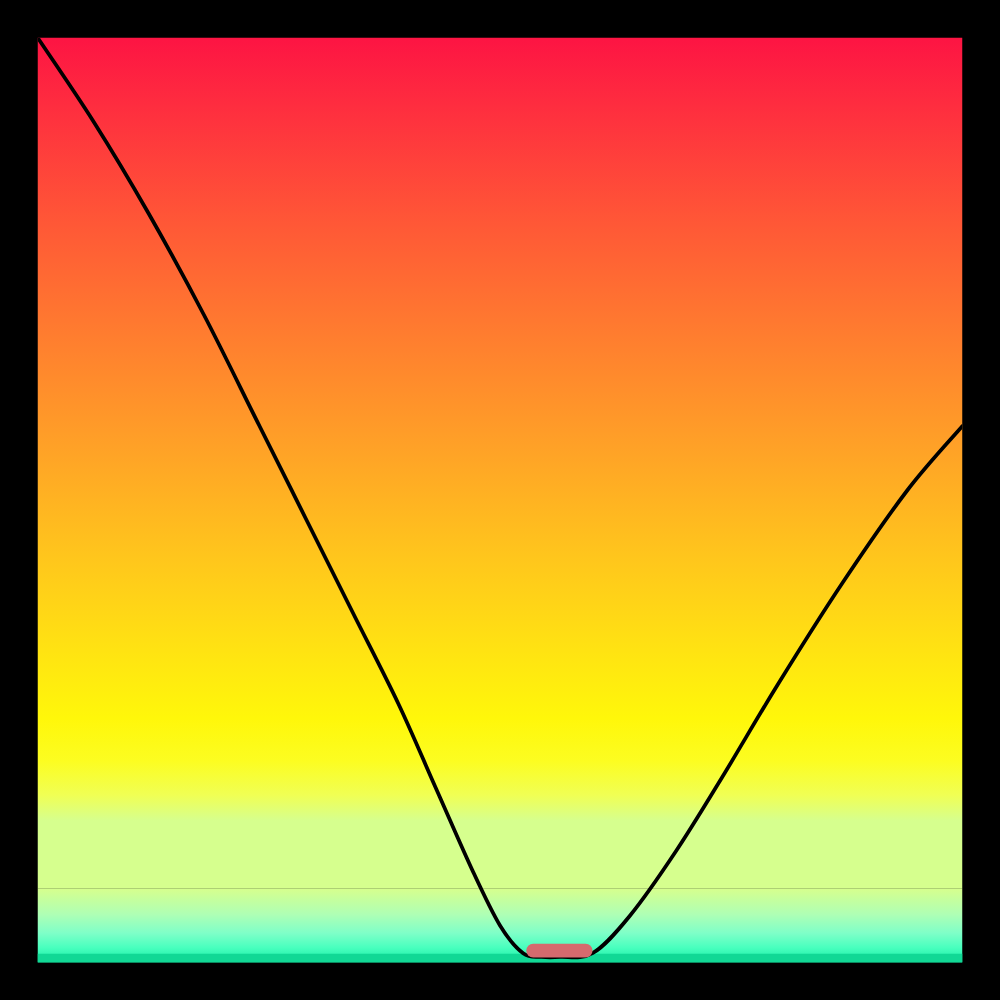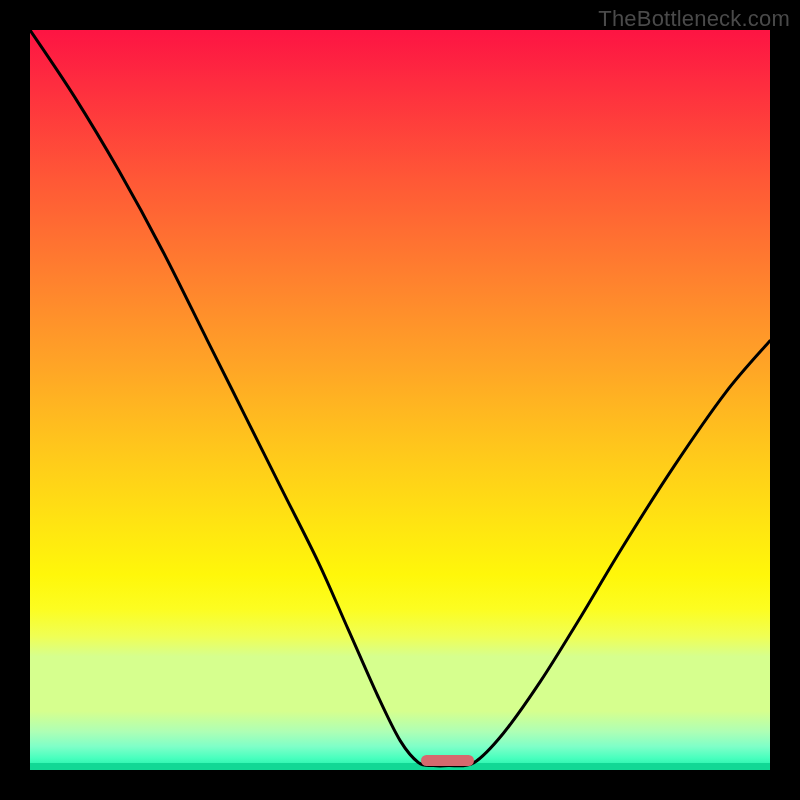--- a/index.html
+++ b/index.html
@@ -85,21 +85,20 @@
     background: #d56a6e;
     border-radius: 6px;
     z-index: 6;
   }
 </style>
 </head>
 <body>
 
 <div class="frame">
 
-  <div class="watermark">TheBottleneck.com</div>
 
   <div class="plot-area">
     <div class="gradient grad-main"></div>
     <div class="gradient grad-lower"></div>
     <div class="gradient grad-bottom"></div>
 
     <svg class="curve" viewBox="0 0 740 740" preserveAspectRatio="none">
       <path id="curve-path" fill="none" stroke="#000" stroke-width="3" stroke-linecap="round" stroke-linejoin="round" d="M 0.0 0.0 C 7.4 11.1, 29.6 43.2, 44.4 66.6 C 59.2 90.0, 74.0 114.7, 88.8 140.6 C 103.6 166.5, 118.4 193.6, 133.2 222.0 C 148.0 250.4, 164.0 283.7, 177.6 310.8 C 191.2 337.9, 202.3 360.1, 214.6 384.8 C 226.9 409.5, 239.3 434.1, 251.6 458.8 C 263.9 483.5, 277.5 509.4, 288.6 532.8 C 299.7 556.2, 308.3 577.2, 318.2 599.4 C 328.1 621.6, 339.2 647.5, 347.8 666.0 C 356.4 684.5, 363.2 699.3, 370.0 710.4 C 376.8 721.5, 382.9 728.4, 388.5 732.6 C 394.1 736.8, 398.4 735.1, 403.3 735.6 C 408.2 736.1, 411.3 736.1, 418.1 735.6 C 424.9 735.1, 434.8 738.0, 444.0 732.6 C 453.3 727.2, 462.5 716.6, 473.6 703.0 C 484.7 689.4, 498.3 669.7, 510.6 651.2 C 522.9 632.7, 534.0 614.2, 547.6 592.0 C 561.2 569.8, 576.0 543.9, 592.0 518.0 C 608.0 492.1, 626.5 462.5, 643.8 436.6 C 661.1 410.7, 679.6 383.6, 695.6 362.6 C 711.6 341.6, 732.6 319.4, 740.0 310.8"></path>
     </svg>
 

